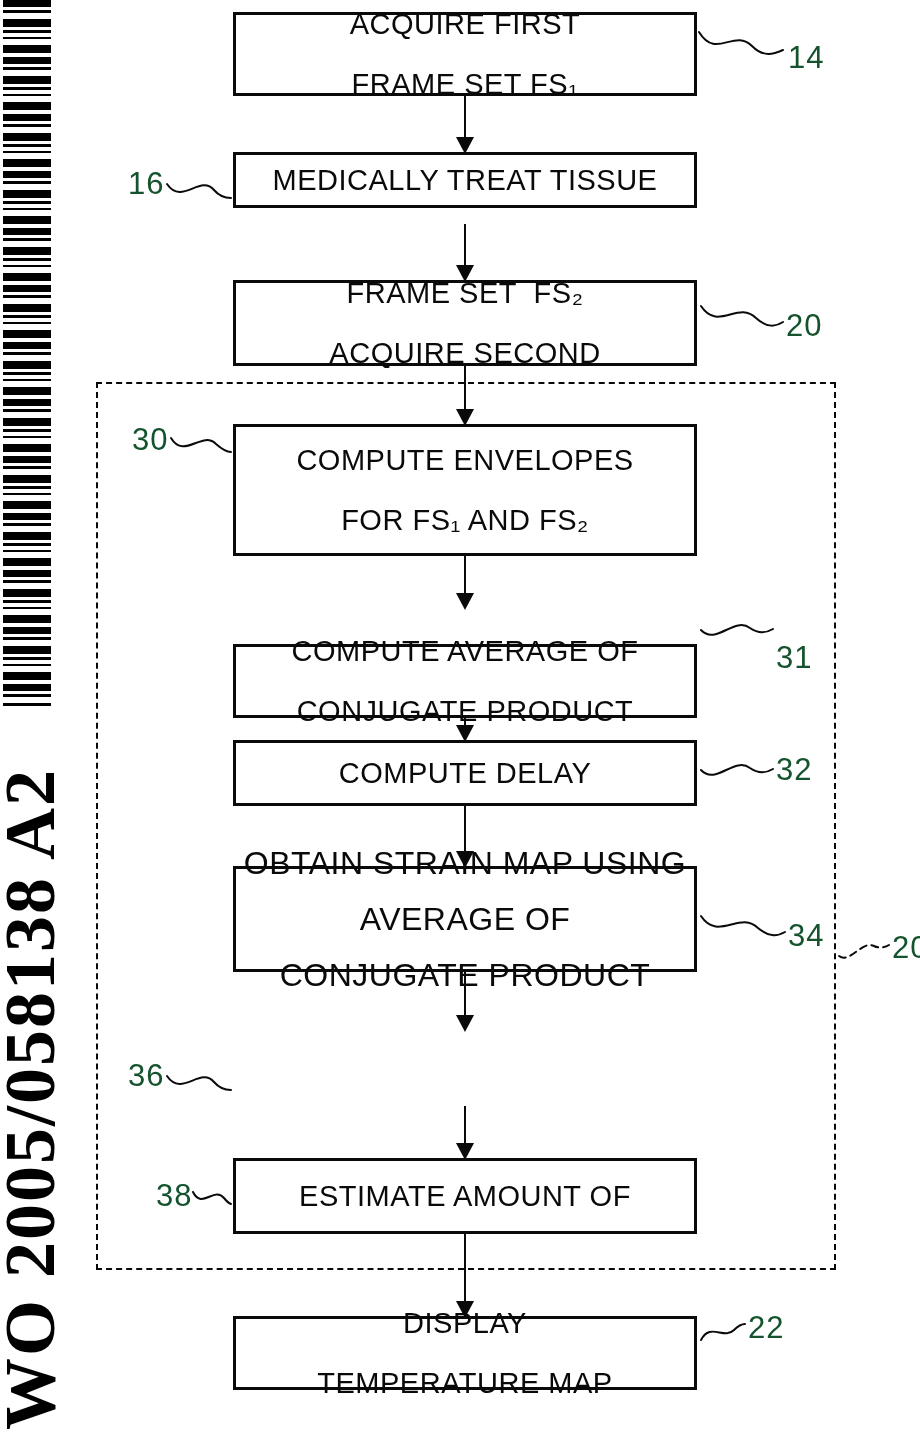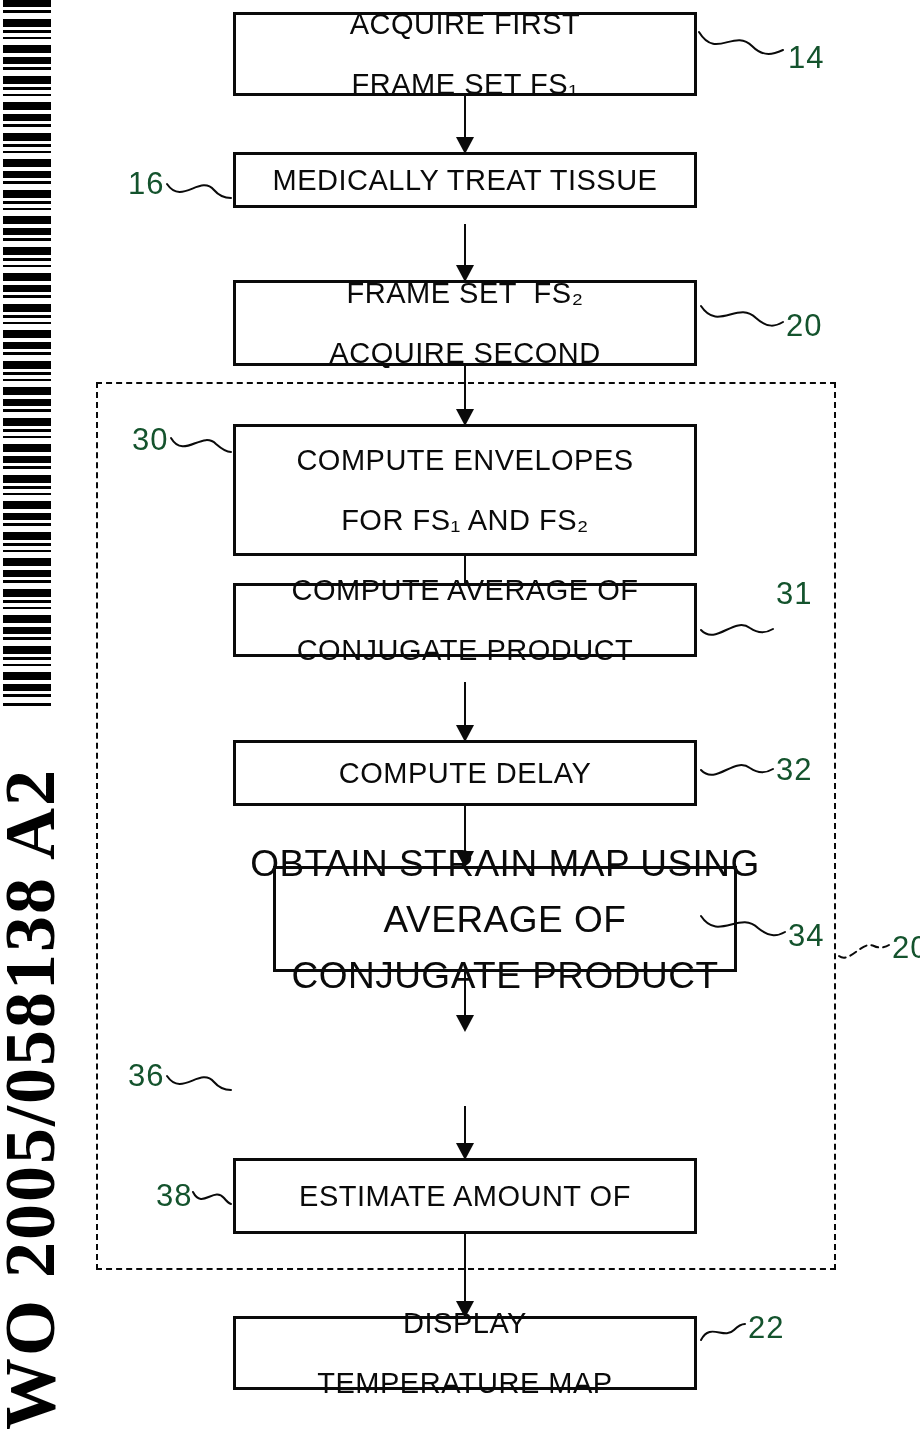--- a/index.html
+++ b/index.html
@@ -35,21 +35,21 @@
   }
 
   
   .fbox {
     position:absolute; left:233px; width:464px;
     border:3px solid #0a0a0a; background:#fff;
     display:flex; flex-direction:column; justify-content:center; align-items:center;
     text-align:center; font-size:29px; line-height:39px; letter-spacing:0.5px;gap:21px;
   }
   .fbox .line { white-space:pre; }
-  .fbox.small { font-size:37px; line-height:35px;margin-left:40px; }
+  .fbox.small { font-size:32px; line-height:35px; }
 
   
   .dashed-group {
     position:absolute; left:96px; top:382px; width:740px; height:888px;
     border:2px dashed #0a0a0a; background:transparent;
   }
 
   
   .arrow { position:absolute; left:464px; width:2px; background:#0a0a0a; }
   .arrow::after {
@@ -97,21 +97,21 @@
   <div class="fbox" style="top:280px;height:86px">
     <div class="line">FRAME SET  FS₂</div>
     <div class="line">ACQUIRE SECOND</div>
   </div>
 
   <div class="fbox" style="top:424px;height:132px">
     <div class="line">COMPUTE ENVELOPES</div>
     <div class="line">FOR FS₁ AND FS₂</div>
   </div>
 
-  <div class="fbox" style="top:583px;height:74px">
+  <div class="fbox" style="top:644px;height:74px">
     <div class="line">COMPUTE AVERAGE OF</div>
     <div class="line">CONJUGATE PRODUCT</div>
   </div>
 
   <div class="fbox" style="top:740px;height:66px">
     <div class="line">COMPUTE DELAY</div>
   </div>
 
   <div class="fbox small" style="top:866px;height:106px">
     <div class="line">OBTAIN STRAIN MAP USING</div>
@@ -126,21 +126,21 @@
 
   <div class="fbox" style="top:1316px;height:74px">
     <div class="line">DISPLAY</div>
     <div class="line">TEMPERATURE MAP</div>
   </div>
 
   <div class="ref" style="left:788px;top:40px">14</div>
   <div class="ref" style="left:128px;top:166px">16</div>
   <div class="ref" style="left:786px;top:308px">20</div>
   <div class="ref" style="left:132px;top:422px">30</div>
-  <div class="ref" style="left:776px;top:576px">31</div>
+  <div class="ref" style="left:776px;top:640px">31</div>
   <div class="ref" style="left:776px;top:752px">32</div>
   <div class="ref" style="left:788px;top:918px">34</div>
   <div class="ref" style="left:892px;top:930px">20</div>
   <div class="ref" style="left:128px;top:1058px">36</div>
   <div class="ref" style="left:156px;top:1178px">38</div>
   <div class="ref" style="left:748px;top:1310px">22</div>
 
   <svg class="leader" style="left:698px;top:26px" width="86" height="38">
       <path d="M1,6 C18,34 36,2 54,20 C66,32 76,28 85,24"></path>
     </svg>

